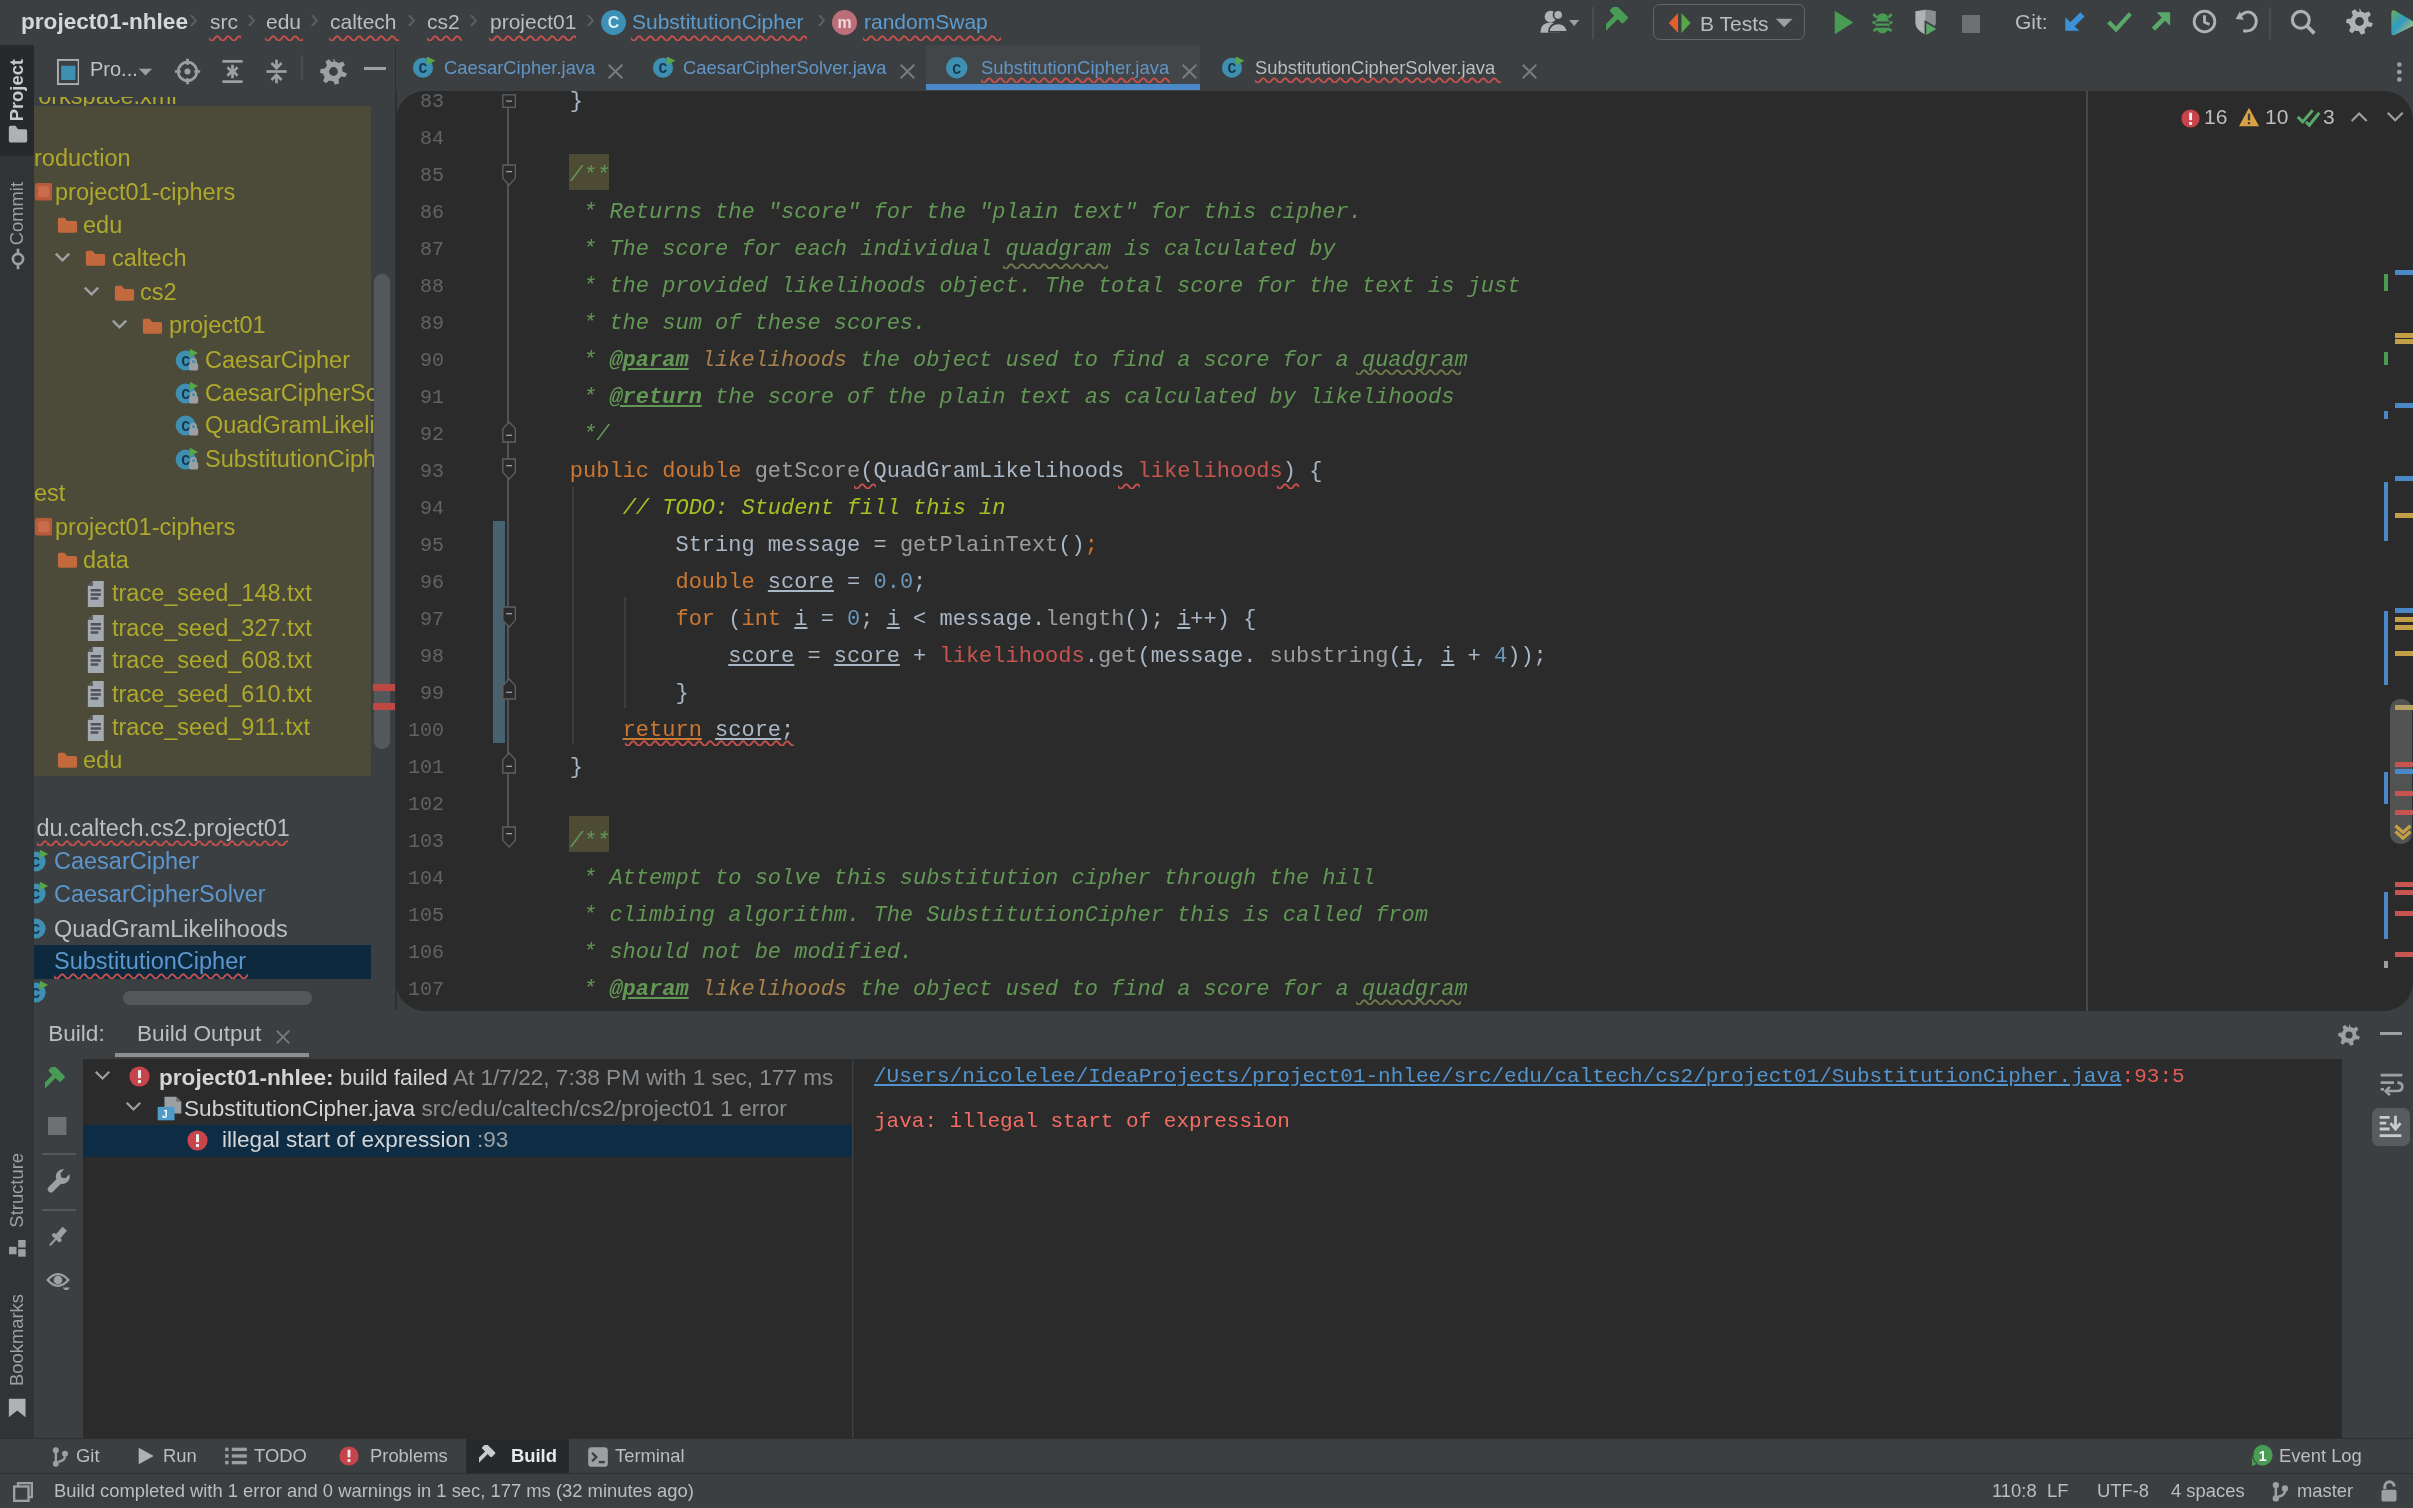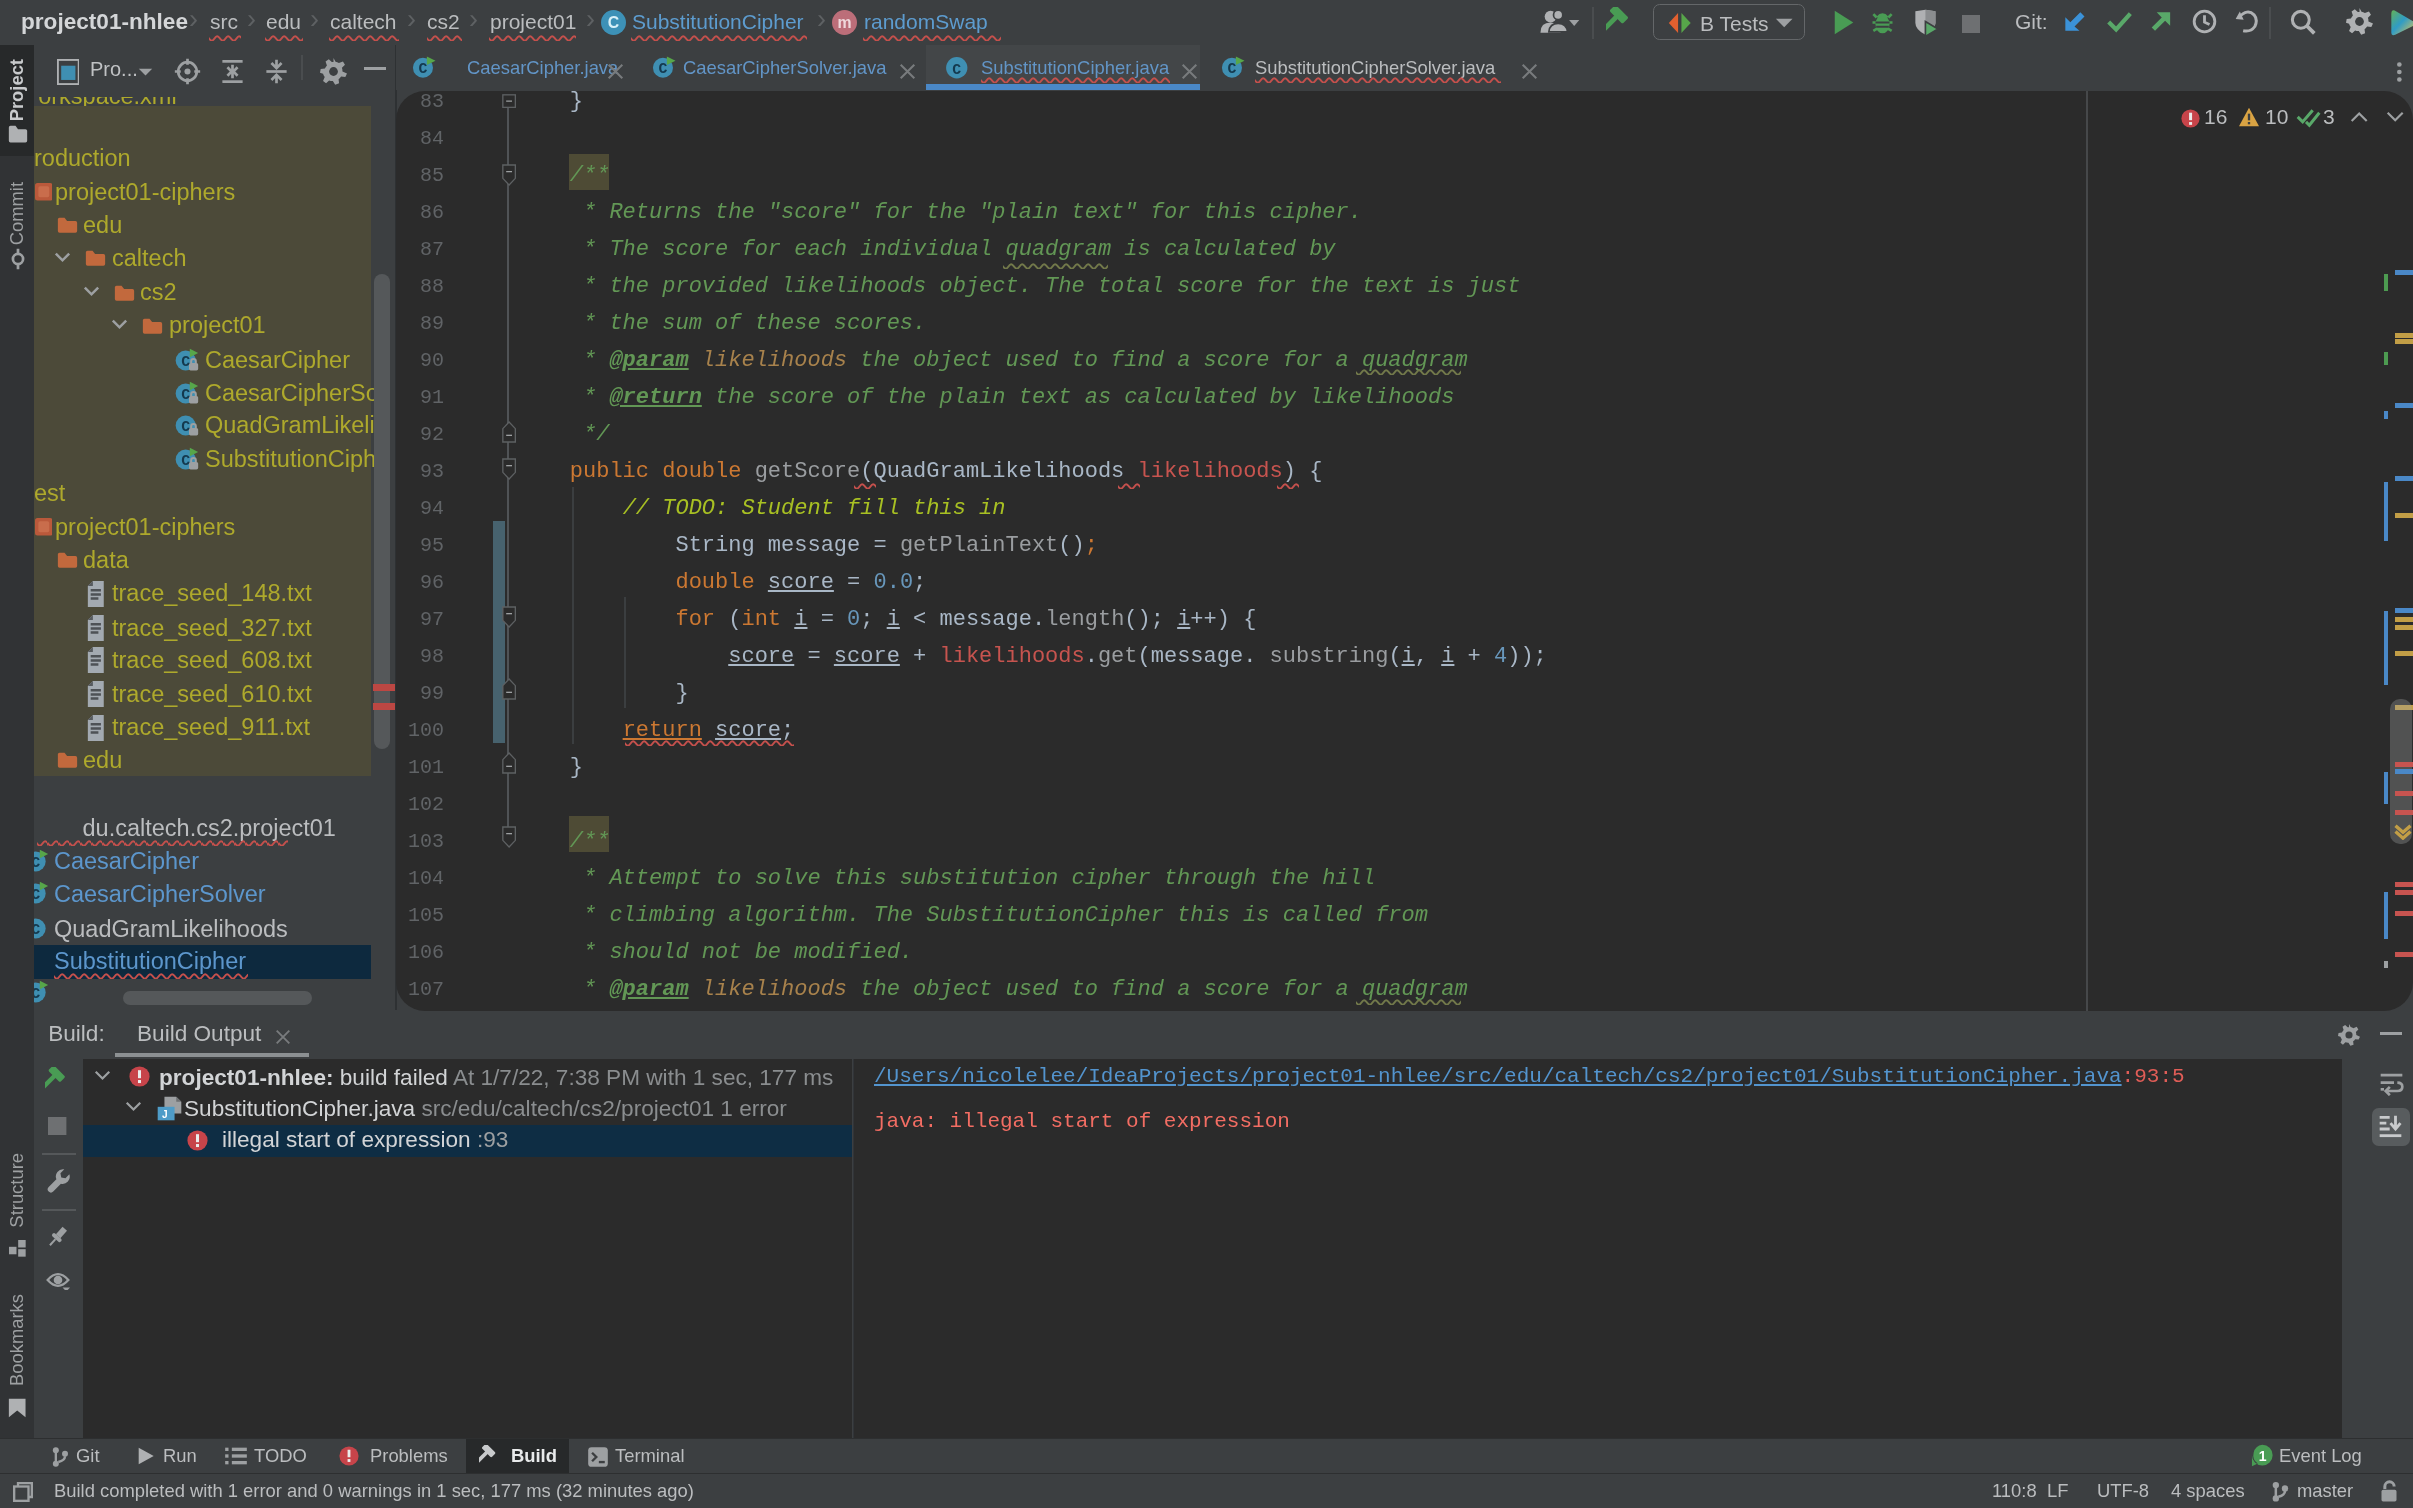--- a/index.html
+++ b/index.html
@@ -298,21 +298,21 @@
   <svg class="abs" style="left:-10px;top:935px;font-size:28px" width="25" height="25" viewBox="0 0 15 15">
       <circle cx="7" cy="7.5" r="6" fill="#3F8FB2"></circle>
       <text x="7" y="11" text-anchor="middle" font-size="9" font-weight="bold" fill="#14394E" font-family="Liberation Mono">C</text>
       <path d="M9.5 0.5 L14.5 3 L9.5 5.5 z" fill="#57A64A"></path>
     </svg>
 
   <div class="abs" style="left:340px;top:229px;width:16px;height:475px;background:#55585A;border-radius:8.4px;"></div>
   <div class="abs" style="left:339px;top:639px;width:23.5px;height:6.7px;background:#BC4743;"></div>
   <div class="abs" style="left:339px;top:658px;width:23.5px;height:6.7px;background:#BC4743;"></div>
 
-  <div class="abs" style="left:2.5px;top:766px;height:34px;line-height:34px;color:#BBBDBF;margin-left:46px;">du.caltech.cs2.project01</div>
+  <div class="abs" style="left:2.5px;top:766px;height:34px;line-height:34px;color:#BBBDBF;">du.caltech.cs2.project01</div>
   <div class="abs sqr" style="left:2.5px;top:794px;width:251px;"></div>
   <div class="abs" style="left:20px;top:799px;height:34px;line-height:34px;color:#5C96CC;">CaesarCipher</div>
   <div class="abs" style="left:20px;top:832px;height:34px;line-height:34px;color:#5C96CC;">CaesarCipherSolver</div>
   <div class="abs" style="left:20px;top:867px;height:34px;line-height:34px;color:#BBBDBF;">QuadGramLikelihoods</div>
   <div class="abs" style="left:0;top:900px;width:337px;height:34px;background:#0D293E;"></div>
   <div class="abs" style="left:20px;top:899px;height:34px;line-height:34px;color:#5C96CC;">SubstitutionCipher</div>
   <div class="abs sqr" style="left:20px;top:927px;width:194px;"></div>
 
   <div class="abs" style="left:89px;top:946px;width:189px;height:14.2px;background:#55585A;border-radius:7.5px;"></div>
 
@@ -353,21 +353,21 @@
 <div class="abs" style="left:395px;top:45px;width:1.7px;height:965px;background:#2E3133;"></div>
 
 <div class="abs" id="tabbar" style="left:396px;top:45px;width:2017px;height:45px;background:#3C3F41;font-size:18.4px;">
   <div class="abs" style="left:530px;top:0;width:274px;height:45px;background:#434648;"></div>
   <div class="abs" style="left:530px;top:39px;width:274px;height:5.9px;background:#4A88C7;"></div>
   <svg class="abs" style="left:16px;top:11px;font-size:22px" width="23.5" height="23.5" viewBox="0 0 15 15">
       <circle cx="7" cy="7.5" r="6.4" fill="#3F8FB2"></circle>
       <text x="7" y="11" text-anchor="middle" font-size="9.5" font-weight="bold" fill="#14394E" font-family="Liberation Mono">C</text>
       <path d="M9.5 0.3 L15 3 L9.5 5.7 z" fill="#57A64A"></path>
     </svg>
-  <div class="abs" style="left:48px;top:11.7px;color:#6295C7;margin-left:23px;">CaesarCipher.java</div>
+  <div class="abs" style="left:48px;top:11.7px;color:#6295C7;">CaesarCipher.java</div>
   <svg class="abs" style="left:211px;top:17.6px;" width="17" height="17" viewBox="0 0 20 20">
       <path d="M2 2 L18 18 M18 2 L2 18" stroke="#787B7D" stroke-width="2.4"></path>
     </svg>
   <svg class="abs" style="left:256px;top:11px;font-size:22px" width="23.5" height="23.5" viewBox="0 0 15 15">
       <circle cx="7" cy="7.5" r="6.4" fill="#3F8FB2"></circle>
       <text x="7" y="11" text-anchor="middle" font-size="9.5" font-weight="bold" fill="#14394E" font-family="Liberation Mono">C</text>
       <path d="M9.5 0.3 L15 3 L9.5 5.7 z" fill="#57A64A"></path>
     </svg>
   <div class="abs" style="left:287px;top:11.7px;color:#6295C7;">CaesarCipherSolver.java</div>
   <svg class="abs" style="left:503px;top:17.6px;" width="17" height="17" viewBox="0 0 20 20">

